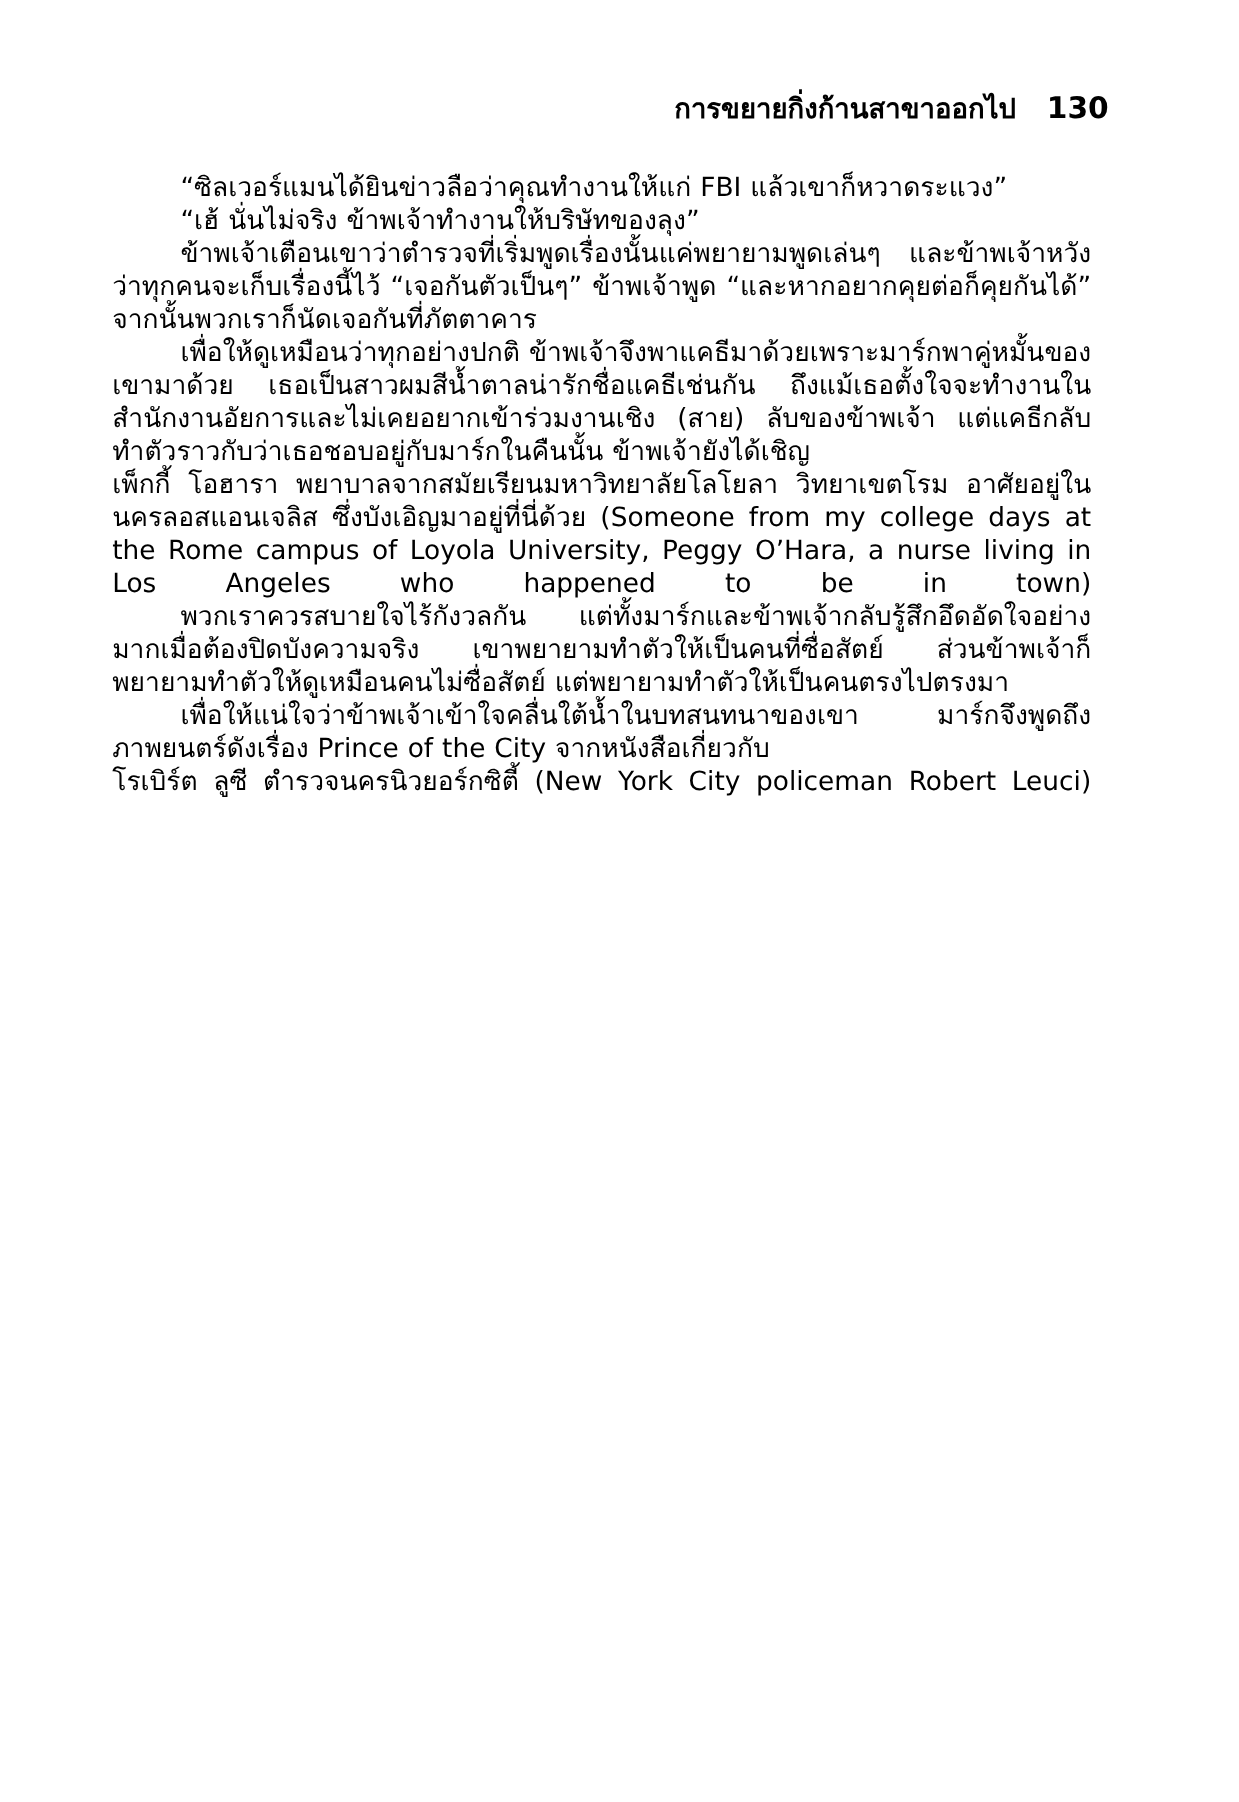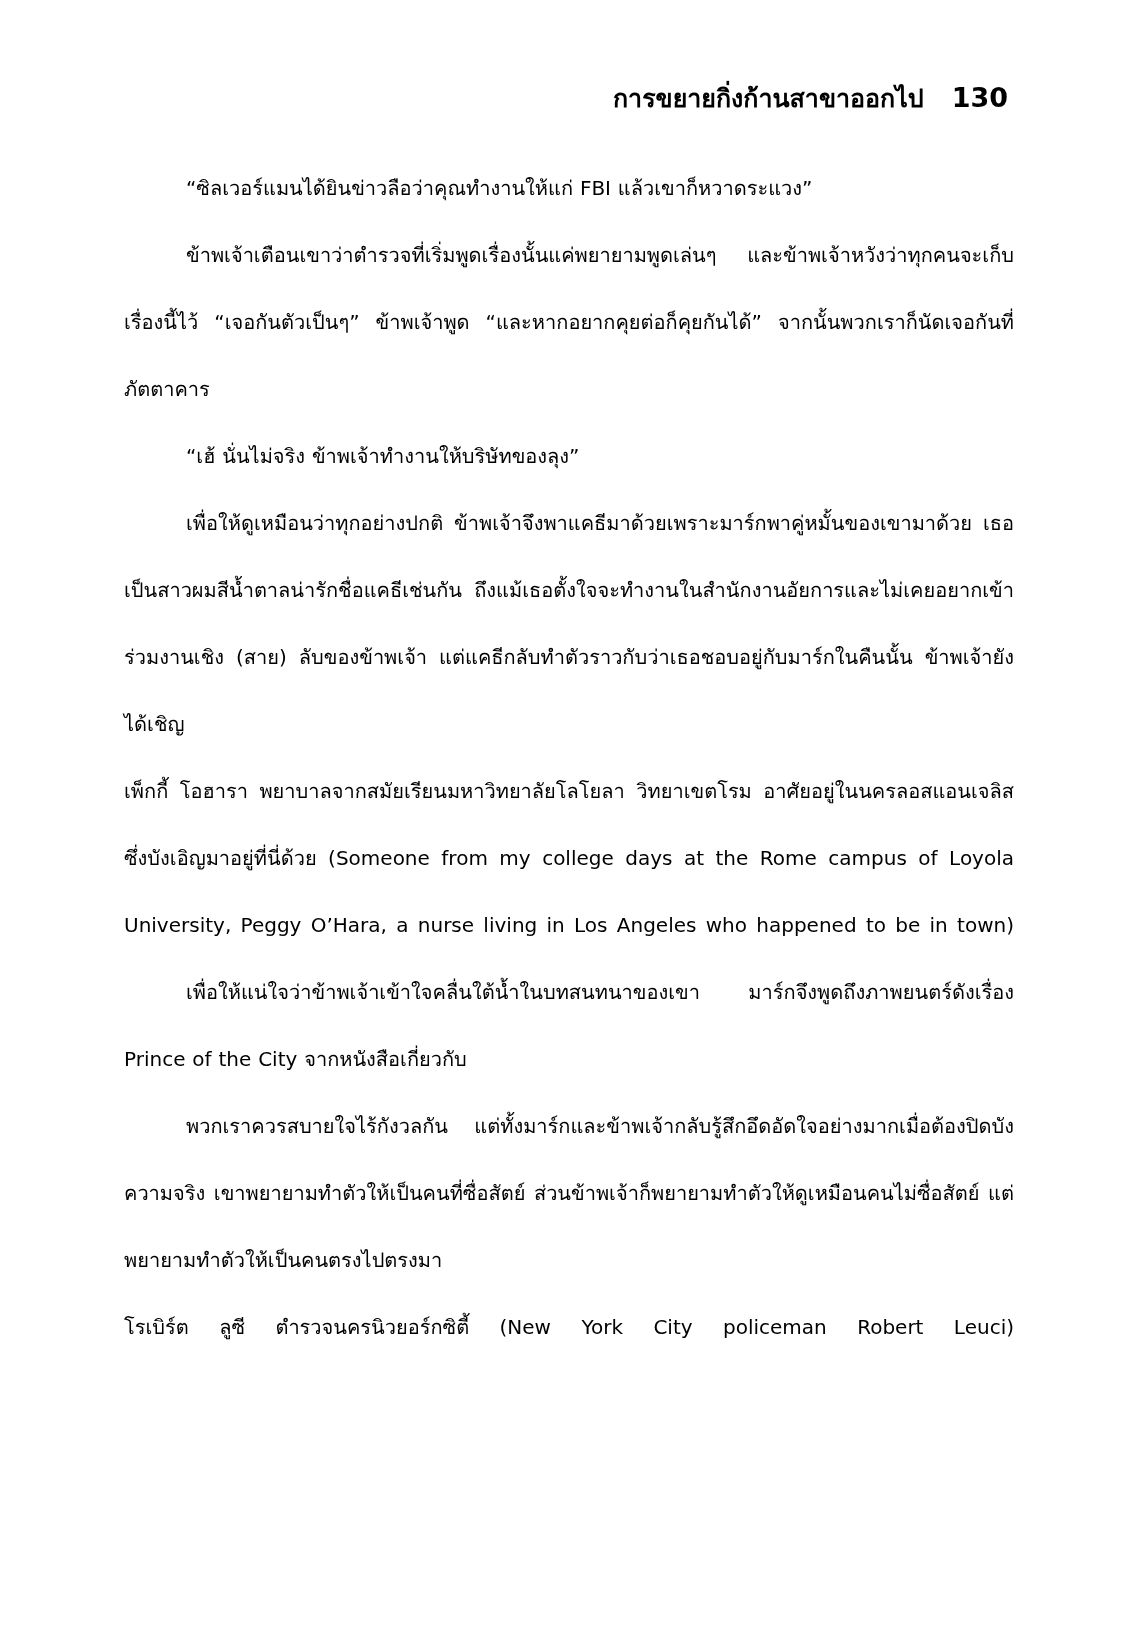--- a/index.html
+++ b/index.html
@@ -38,24 +38,24 @@
     letter-spacing: 0px;
     white-space: nowrap;
   }
   .header .page-number {
     font-size: 27px;
     font-weight: bold;
   }
   .body-text {
     position: absolute;
     top: 155px;
-    left: 124px;
+    left: 102px;
     width: 890px;
-    font-size: 20px;
-    line-height: 67px;
+    font-size: 24px;
+    line-height: 30px;
     text-align: justify;
     text-justify: inter-word;
     word-spacing: 0.5px;
   }
   p {
     margin: 0;
     padding: 0;
     text-align: justify;
   }
   p.indent {
@@ -79,31 +79,31 @@
 
   <div class="header">
     <span class="running-title">การขยายกิ่งก้านสาขาออกไป</span>
     <span class="page-number">130</span>
   </div>
 
   <div class="body-text">
 
     <p class="indent">“ซิลเวอร์แมนได้ยินข่าวลือว่าคุณทำงานให้แก่ FBI แล้วเขาก็หวาดระแวง”</p>
 
+    <p class="indent">“เฮ้ นั่นไม่จริง ข้าพเจ้าทำงานให้บริษัทของลุง”</p>
+
     <p class="indent">ข้าพเจ้าเตือนเขาว่าตำรวจที่เริ่มพูดเรื่องนั้นแค่พยายามพูดเล่นๆ และข้าพเจ้าหวังว่าทุกคนจะเก็บเรื่องนี้ไว้ “เจอกันตัวเป็นๆ” ข้าพเจ้าพูด “และหากอยากคุยต่อก็คุยกันได้” จากนั้นพวกเราก็นัดเจอกันที่ภัตตาคาร</p>
-
-    <p class="indent">“เฮ้ นั่นไม่จริง ข้าพเจ้าทำงานให้บริษัทของลุง”</p>
 
     <p class="indent">เพื่อให้ดูเหมือนว่าทุกอย่างปกติ ข้าพเจ้าจึงพาแคธีมาด้วยเพราะมาร์กพาคู่หมั้นของเขามาด้วย เธอเป็นสาวผมสีน้ำตาลน่ารักชื่อแคธีเช่นกัน ถึงแม้เธอตั้งใจจะทำงานในสำนักงานอัยการและไม่เคยอยากเข้าร่วมงานเชิง (สาย) ลับของข้าพเจ้า แต่แคธีกลับทำตัวราวกับว่าเธอชอบอยู่กับมาร์กในคืนนั้น ข้าพเจ้ายังได้เชิญ</p>
 
     <p class="noindent bold just-all">เพ็กกี้ โอฮารา พยาบาลจากสมัยเรียนมหาวิทยาลัยโลโยลา วิทยาเขตโรม อาศัยอยู่ในนครลอสแอนเจลิส ซึ่งบังเอิญมาอยู่ที่นี่ด้วย (Someone from my college days at the Rome campus of Loyola University, Peggy O’Hara, a nurse living in Los Angeles who happened to be in town)</p>
 
 
+    <p class="indent">พวกเราควรสบายใจไร้กังวลกัน แต่ทั้งมาร์กและข้าพเจ้ากลับรู้สึกอึดอัดใจอย่างมากเมื่อต้องปิดบังความจริง เขาพยายามทำตัวให้เป็นคนที่ซื่อสัตย์ ส่วนข้าพเจ้าก็พยายามทำตัวให้ดูเหมือนคนไม่ซื่อสัตย์ แต่พยายามทำตัวให้เป็นคนตรงไปตรงมา</p>
+
     <p class="indent">เพื่อให้แน่ใจว่าข้าพเจ้าเข้าใจคลื่นใต้น้ำในบทสนทนาของเขา มาร์กจึงพูดถึงภาพยนตร์ดังเรื่อง Prince of the City จากหนังสือเกี่ยวกับ</p>
-
-    <p class="indent">พวกเราควรสบายใจไร้กังวลกัน แต่ทั้งมาร์กและข้าพเจ้ากลับรู้สึกอึดอัดใจอย่างมากเมื่อต้องปิดบังความจริง เขาพยายามทำตัวให้เป็นคนที่ซื่อสัตย์ ส่วนข้าพเจ้าก็พยายามทำตัวให้ดูเหมือนคนไม่ซื่อสัตย์ แต่พยายามทำตัวให้เป็นคนตรงไปตรงมา</p>
 
     <p class="noindent bold just-all">โรเบิร์ต ลูซี ตำรวจนครนิวยอร์กซิตี้ (New York City policeman Robert Leuci)</p>
 
 
   </div>
 
 </div>
 
 </body></html>

